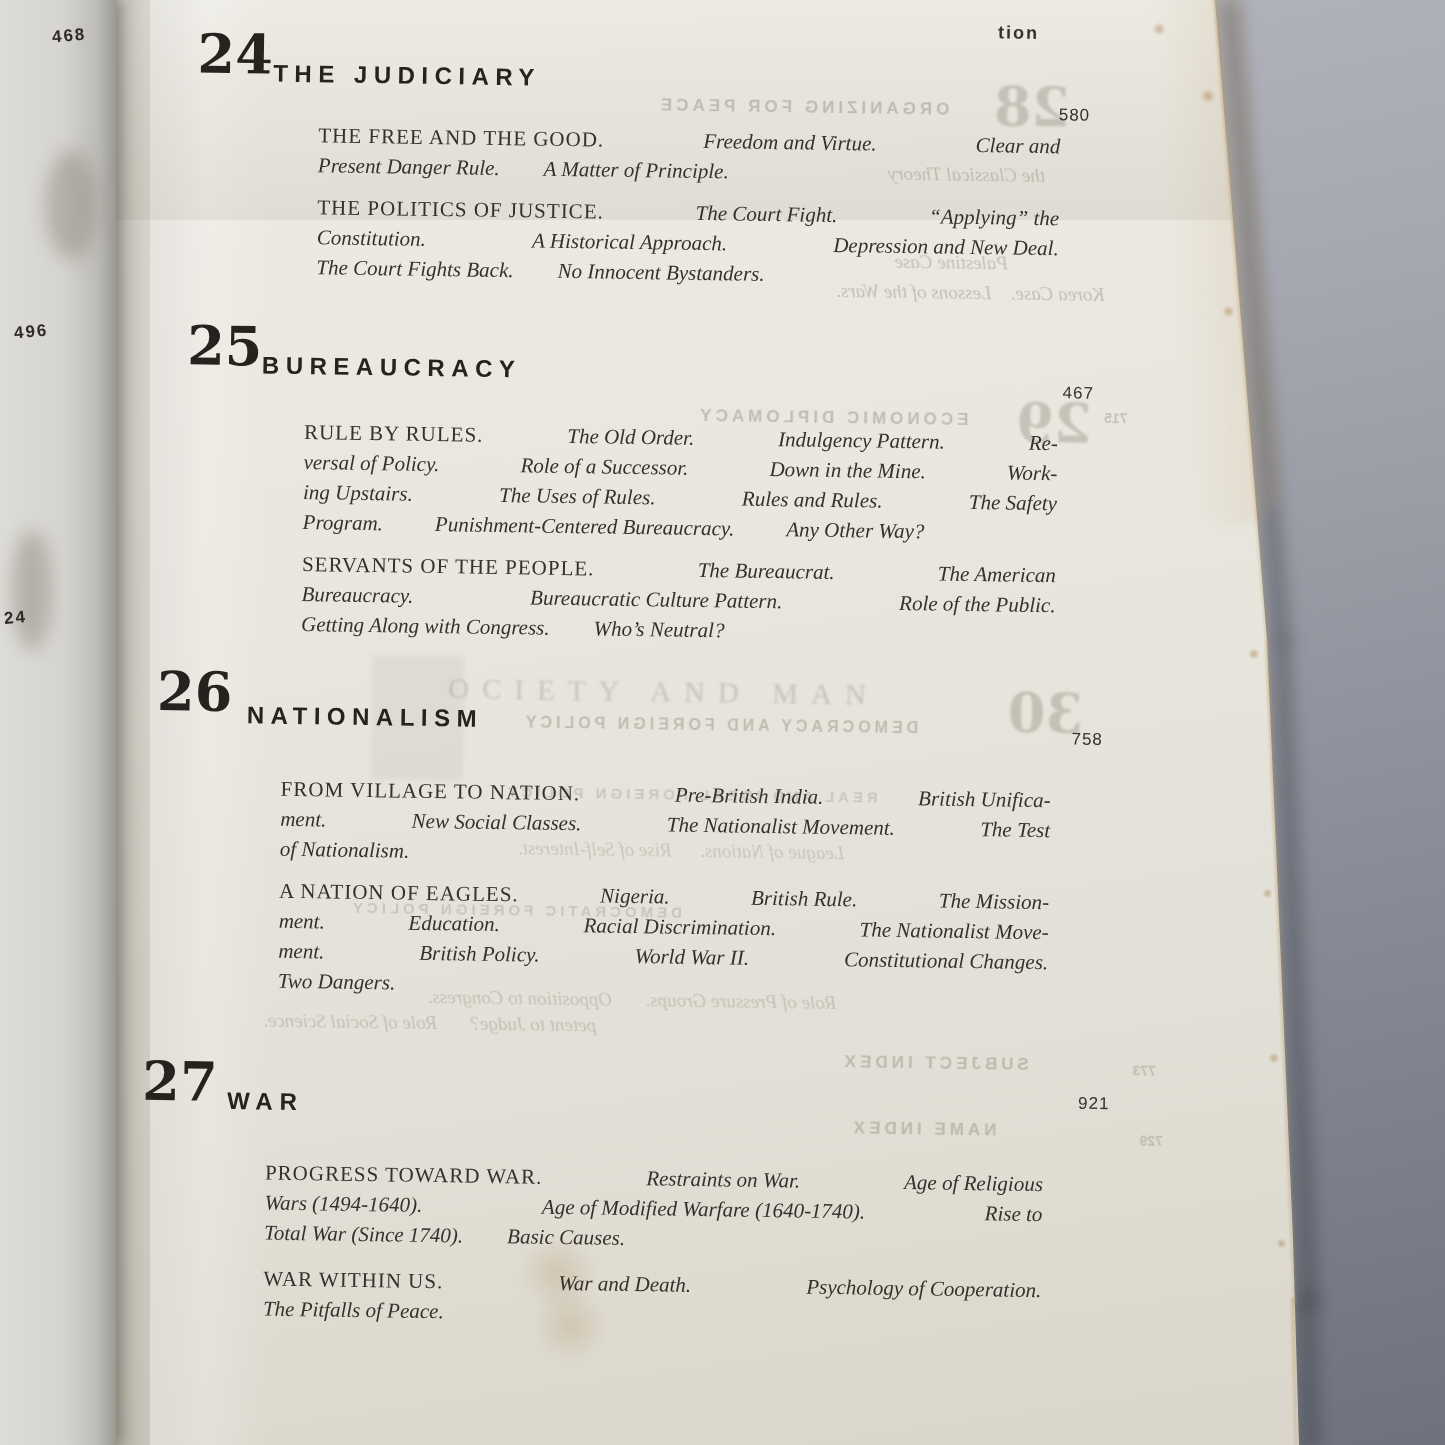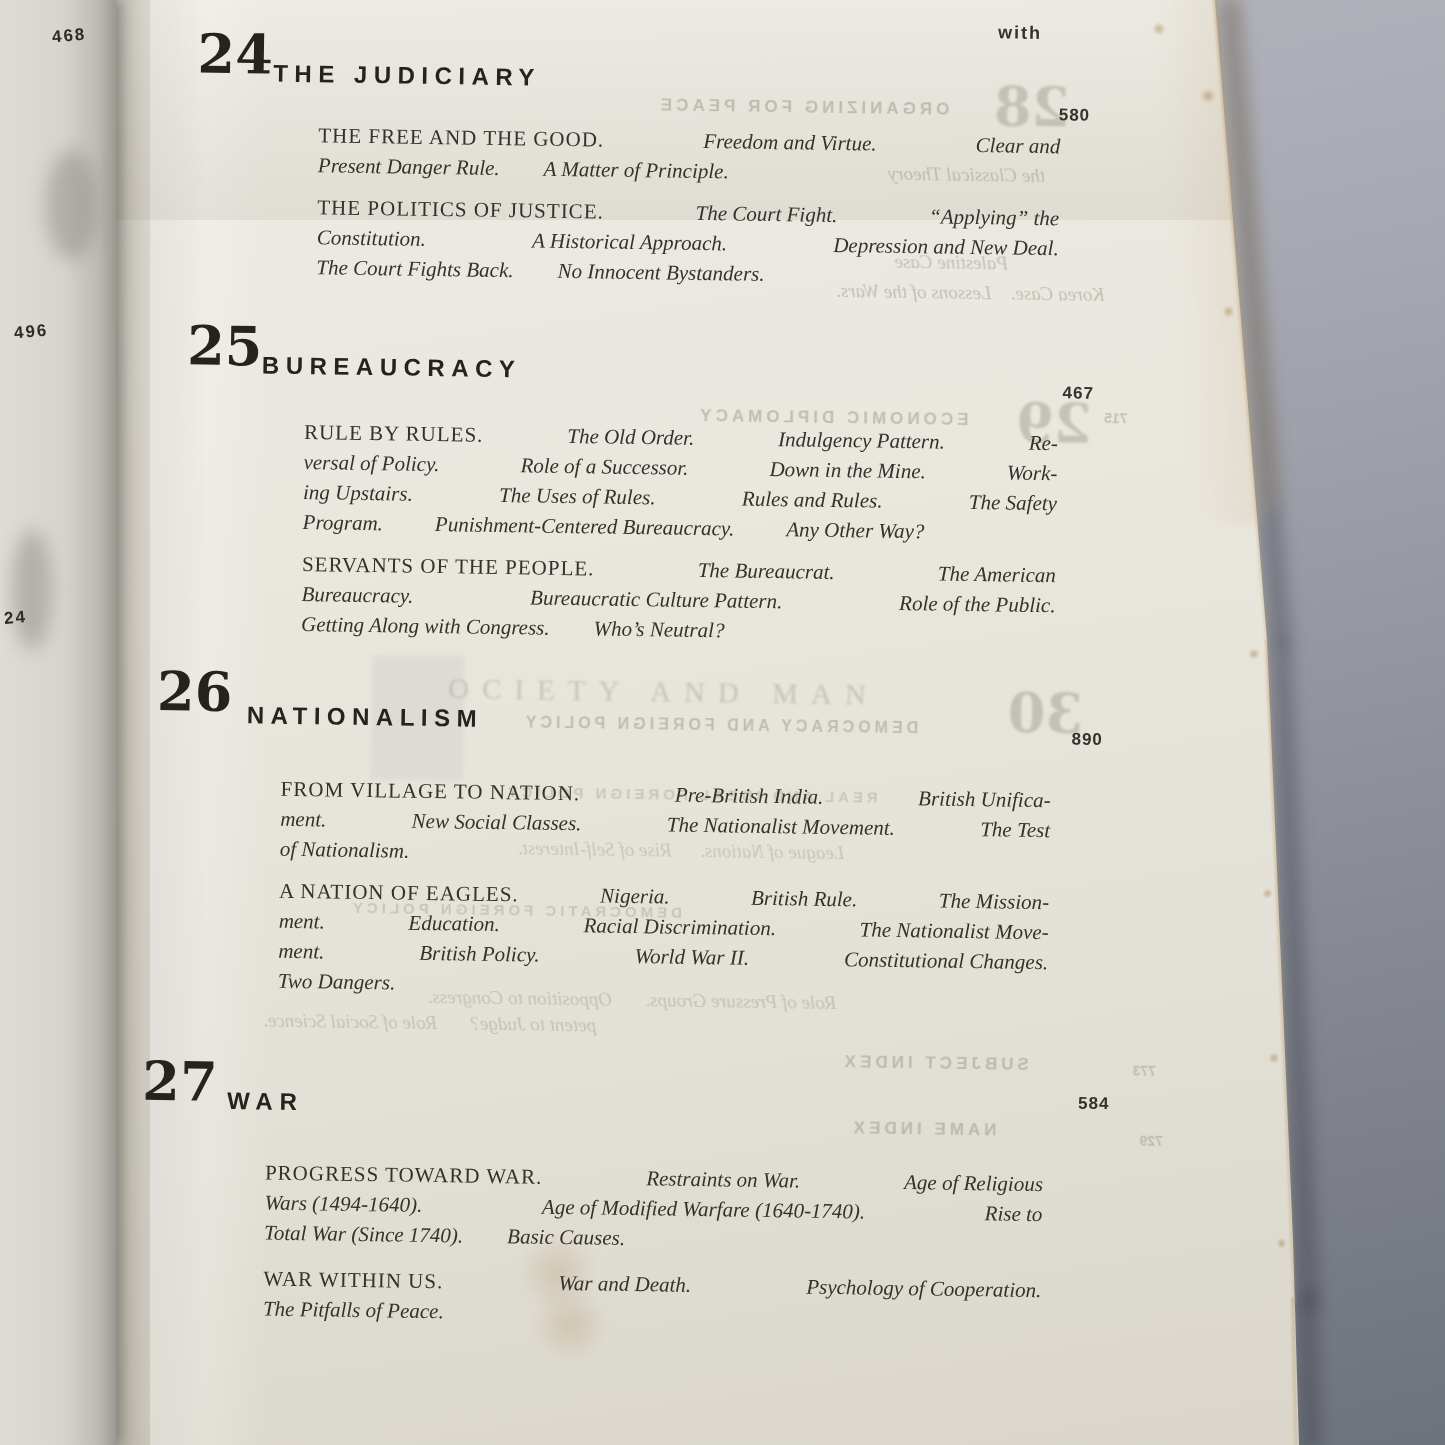--- a/index.html
+++ b/index.html
@@ -31,21 +31,21 @@
   .smudge{position:absolute;border-radius:50%;background:rgba(140,137,128,.5);filter:blur(9px);}
   
   #tilt{position:absolute;left:0;top:0;width:1445px;height:1445px;
         transform:rotate(.85deg);transform-origin:160px 700px;color:#35312a;}
   .folio{position:absolute;font-family:"Liberation Sans",sans-serif;font-weight:700;
          font-size:18px;letter-spacing:2px;color:#35322c;}
   .chnum{position:absolute;font-family:"DejaVu Serif",serif;font-weight:700;
          font-size:54px;line-height:1;color:#26231f;}
   .chtitle{position:absolute;font-family:"Liberation Sans",sans-serif;font-weight:700;
            font-size:24px;letter-spacing:6.5px;color:#26231f;}
-  .pnum{position:absolute;font-family:"Liberation Sans",sans-serif;font-weight:700;
+  .pnum{position:absolute;font-family:"Liberation Sans",sans-serif;font-weight:400;
         font-size:17px;letter-spacing:1px;color:#35322c;}
   .chap{position:absolute;}
   .sec + .sec{margin-top:12px;}
   .line{display:flex;justify-content:space-between;line-height:30px;font-size:21px;}
   .line.last{justify-content:flex-start;gap:44px;}
   .line span{white-space:pre;}
   .c{letter-spacing:1px;}
   .i{font-style:italic;}
   
   .gmir{display:inline-block;transform:scaleX(-1);}
@@ -125,21 +125,21 @@
     <div class="git" style="left:520px;top:832px;color:rgba(160,156,144,.42);"><span class="gmir">League of Nations.      Rise of Self-Interest.</span></div>
     <div class="gcaps" style="left:352px;top:896px;font-size:15px;color:rgba(160,156,144,.4);"><span class="gmir">DEMOCRATIC FOREIGN POLICY</span></div>
     <div class="git" style="left:432px;top:982px;color:rgba(160,156,144,.48);"><span class="gmir">Role of Pressure Groups.       Opposition to Congress.</span></div>
     <div class="git" style="left:268px;top:1008px;color:rgba(160,156,144,.48);"><span class="gmir">petent to Judge?       Role of Social Science.</span></div>
 
     <div class="gcaps" style="left:846px;top:1042px;"><span class="gmir">SUBJECT INDEX</span></div>
     <div class="gsm" style="left:1138px;top:1048px;"><span class="gmir">773</span></div>
     <div class="gcaps" style="left:856px;top:1108px;"><span class="gmir">NAME INDEX</span></div>
     <div class="gsm" style="left:1146px;top:1118px;"><span class="gmir">729</span></div>
 
-    <div class="folio" style="left:988px;top:10px;">with</div>
+    <div class="folio" style="left:988px;top:10px;">tion</div>
 
     <div class="chnum" style="left:188px;top:26px;">24</div>
     <div class="chtitle" style="left:264px;top:58px;">THE JUDICIARY</div>
     <div class="pnum" style="left:1050px;top:92px;">580</div>
     <div class="chap" style="left:310px;top:118px;width:742px;">
       <div class="sec">
         <div class="line">
           <span class="c">THE FREE AND THE GOOD.</span>
           <span class="i">Freedom and Virtue.</span>
           <span class="i">Clear and</span>
@@ -209,21 +209,21 @@
         </div>
         <div class="line last">
           <span class="i">Getting Along with Congress.</span>
           <span class="i">Who’s Neutral?</span>
         </div>
       </div>
     </div>
 
     <div class="chnum" style="left:157px;top:664px;">26</div>
     <div class="chtitle" style="left:247px;top:700px;">NATIONALISM</div>
-    <div class="pnum" style="left:1072px;top:716px;">890</div>
+    <div class="pnum" style="left:1072px;top:716px;">758</div>
     <div class="chap" style="left:282px;top:772px;width:770px;">
       <div class="sec">
         <div class="line">
           <span class="c">FROM VILLAGE TO NATION.</span>
           <span class="i">Pre-British India.</span>
           <span class="i">British Unifica-</span>
         </div>
         <div class="line">
           <span class="i">ment.</span>
           <span class="i">New Social Classes.</span>
@@ -254,21 +254,21 @@
           <span class="i">Constitutional Changes.</span>
         </div>
         <div class="line last">
           <span class="i">Two Dangers.</span>
         </div>
       </div>
     </div>
 
     <div class="chnum" style="left:148px;top:1054px;">27</div>
     <div class="chtitle" style="left:233px;top:1086px;letter-spacing:7px;">WAR</div>
-    <div class="pnum" style="left:1084px;top:1080px;">584</div>
+    <div class="pnum" style="left:1084px;top:1080px;">921</div>
     <div class="chap" style="left:272px;top:1156px;width:778px;">
       <div class="sec">
         <div class="line">
           <span class="c">PROGRESS TOWARD WAR.</span>
           <span class="i">Restraints on War.</span>
           <span class="i">Age of Religious</span>
         </div>
         <div class="line">
           <span class="i">Wars (1494-1640).</span>
           <span class="i">Age of Modified Warfare (1640-1740).</span>

